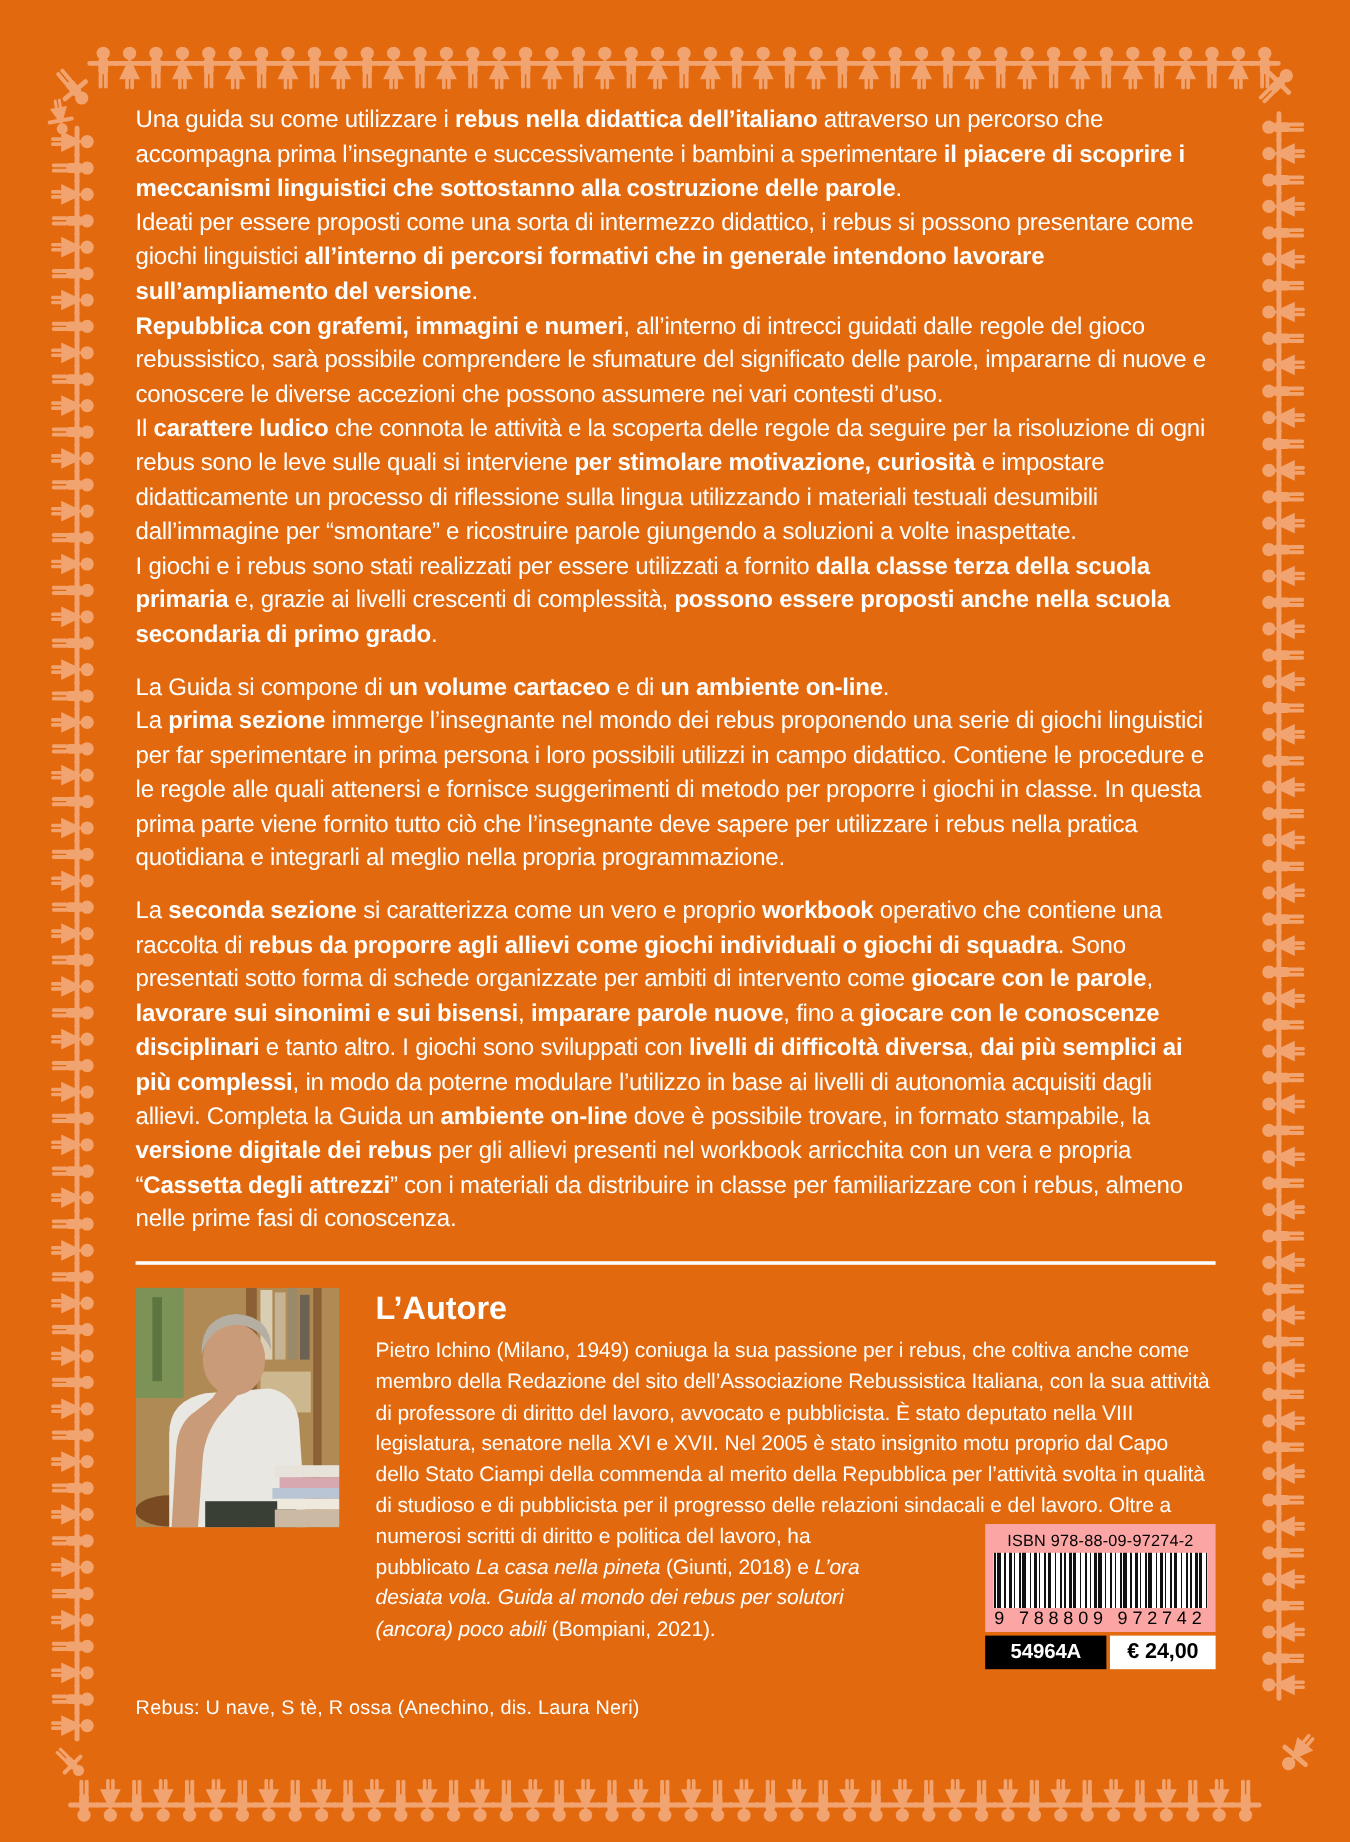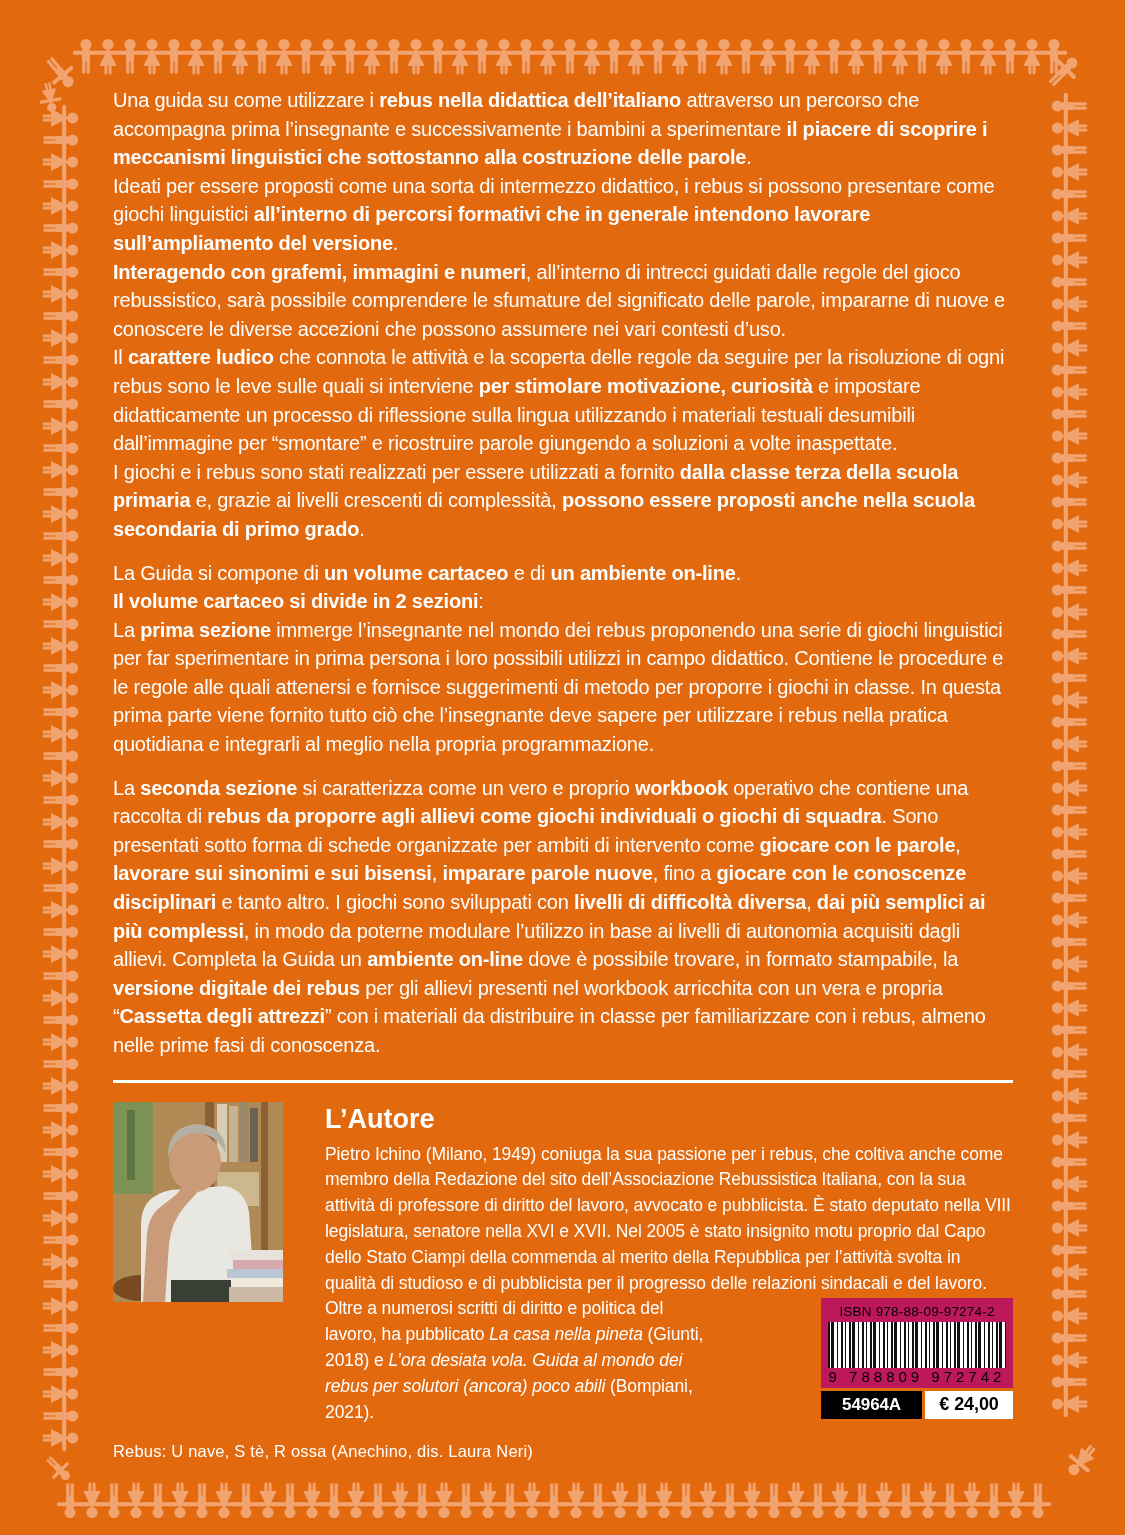--- a/index.html
+++ b/index.html
@@ -14,31 +14,31 @@
     font-family:"Liberation Sans",sans-serif;
     color:var(--txt);
   }
   svg.border-layer{position:absolute;left:0;top:0;width:1125px;height:1535px;fill:var(--doll);pointer-events:none;}
   .content{position:absolute;left:113px;top:86px;width:900px;}
   .para{margin:0;font-size:20px;line-height:28.6px;letter-spacing:-0.2px;}
   .para.gap{margin-top:15px;}
   .b{font-weight:700;}
   .i{font-style:italic;}
   .divider{height:3px;background:var(--txt);border:none;margin:20px 0 0;width:900px;}
-  .author-row{display:flex;gap:42px;margin-top:19px;align-items:flex-start;}
+  .author-row{display:flex;gap:30px;margin-top:19px;align-items:flex-start;}
   .photo{flex:none;width:170px;height:200px;overflow:hidden;}
   .photo svg{display:block;width:170px;height:200px;}
   .bio-col{flex:1;min-width:0;}
   .author-heading{margin:2px 0 8px;font-size:27px;line-height:30px;font-weight:700;color:var(--txt);}
   .bio{margin:0;font-size:17.5px;line-height:25.8px;letter-spacing:-0.1px;}
   .barcode-float{
     float:right;width:280px;margin:2px 0 6px 14px;
     display:flex;flex-direction:column;align-items:flex-end;
   }
-  .barcode-box{display:block;width:178px;background:#be185d;padding:5px 7px 2px;text-align:center;}
+  .barcode-box{display:block;width:178px;background:#fca5a5;padding:5px 7px 2px;text-align:center;}
   .isbn{display:block;color:#000;font-size:13.5px;line-height:17px;letter-spacing:0.2px;}
   .bars{display:block;height:46px;margin-top:2px;
     background:repeating-linear-gradient(90deg,#111 0 2px,#fff 2px 3px,#111 3px 6px,#fff 6px 9px,#111 9px 10px,#fff 10px 13px,#111 13px 15px,#fff 15px 17px,#111 17px 18px,#fff 18px 21px);
   }
   .digits{display:block;color:#000;font-size:15px;line-height:18px;letter-spacing:4px;}
   .barcode-row{display:flex;width:192px;margin-top:3px;height:28px;}
   .code-cell{flex:1.15;background:#000;color:#fff;font-weight:700;font-size:17px;display:flex;align-items:center;justify-content:center;}
   .price-cell{flex:1;margin-left:3px;background:#fff;color:#000;font-weight:700;font-size:18px;display:flex;align-items:center;justify-content:center;}
   .credits{margin-top:14px;font-size:16.5px;line-height:25px;letter-spacing:0.2px;}
 </style>
@@ -280,25 +280,24 @@
       <use href="#doll-boy" transform="translate(1063 72) rotate(45) scale(1.2)"></use>
       <use href="#doll-girl" transform="translate(1082 1460) rotate(-140) scale(1.2)"></use>
       <use href="#doll-boy" transform="translate(58 1468) rotate(135) scale(1)"></use>
     </svg>
 
   <main class="content">
 
     <div class="body-text">
         <p class="para"><span class="">Una guida su come utilizzare i </span><span class="b ">rebus nella didattica dell’italiano</span><span class=""> attraverso un percorso che accompagna prima l’insegnante e successivamente i bambini a sperimentare </span><span class="b ">il piacere di scoprire i meccanismi linguistici che sottostanno alla costruzione delle parole</span><span class="">.</span></p>
         <p class="para"><span class="">Ideati per essere proposti come una sorta di intermezzo didattico, i rebus si possono presentare come giochi linguistici </span><span class="b ">all’interno di percorsi formativi che in generale intendono lavorare sull’ampliamento del versione</span><span class="">.</span></p>
-        <p class="para"><span class="b ">Interagendo con grafemi, immagini e numeri</span><span class="">, all’interno di intrecci guidati dalle regole del gioco rebussistico, sarà possibile comprendere le sfumature del significato delle parole, impararne di nuove e conoscere le diverse accezioni che possono assumere nei vari contesti d’uso.</span></p>
+        <p class="para"><span class="b ">Repubblica con grafemi, immagini e numeri</span><span class="">, all’interno di intrecci guidati dalle regole del gioco rebussistico, sarà possibile comprendere le sfumature del significato delle parole, impararne di nuove e conoscere le diverse accezioni che possono assumere nei vari contesti d’uso.</span></p>
         <p class="para"><span class="">Il </span><span class="b ">carattere ludico</span><span class=""> che connota le attività e la scoperta delle regole da seguire per la risoluzione di ogni rebus sono le leve sulle quali si interviene </span><span class="b ">per stimolare motivazione, curiosità</span><span class=""> e impostare didatticamente un processo di riflessione sulla lingua utilizzando i materiali testuali desumibili dall’immagine per “smontare” e ricostruire parole giungendo a soluzioni a volte inaspettate.</span></p>
         <p class="para"><span class="">I giochi e i rebus sono stati realizzati per essere utilizzati a fornito </span><span class="b ">dalla classe terza della scuola primaria</span><span class=""> e, grazie ai livelli crescenti di complessità, </span><span class="b ">possono essere proposti anche nella scuola secondaria di primo grado</span><span class="">.</span></p>
         <p class="para gap"><span class="">La Guida si compone di </span><span class="b ">un volume cartaceo</span><span class=""> e di </span><span class="b ">un ambiente on-line</span><span class="">.</span></p>
-        <p class="para"><span class="b ">Il volume cartaceo si divide in 2 sezioni</span><span class="">:</span></p>
         <p class="para"><span class="">La </span><span class="b ">prima sezione</span><span class=""> immerge l’insegnante nel mondo dei rebus proponendo una serie di giochi linguistici per far sperimentare in prima persona i loro possibili utilizzi in campo didattico. Contiene le procedure e le regole alle quali attenersi e fornisce suggerimenti di metodo per proporre i giochi in classe. In questa prima parte viene fornito tutto ciò che l’insegnante deve sapere per utilizzare i rebus nella pratica quotidiana e integrarli al meglio nella propria programmazione.</span></p>
         <p class="para gap"><span class="">La </span><span class="b ">seconda sezione</span><span class=""> si caratterizza come un vero e proprio </span><span class="b ">workbook</span><span class=""> operativo che contiene una raccolta di </span><span class="b ">rebus da proporre agli allievi come giochi individuali o giochi di squadra</span><span class="">. Sono presentati sotto forma di schede organizzate per ambiti di intervento come </span><span class="b ">giocare con le parole</span><span class="">, </span><span class="b ">lavorare sui sinonimi e sui bisensi</span><span class="">, </span><span class="b ">imparare parole nuove</span><span class="">, fino a </span><span class="b ">giocare con le conoscenze disciplinari</span><span class=""> e tanto altro. I giochi sono sviluppati con </span><span class="b ">livelli di difficoltà diversa</span><span class="">, </span><span class="b ">dai più semplici ai più complessi</span><span class="">, in modo da poterne modulare l’utilizzo in base ai livelli di autonomia acquisiti dagli allievi. Completa la Guida un </span><span class="b ">ambiente on-line</span><span class=""> dove è possibile trovare, in formato stampabile, la </span><span class="b ">versione digitale dei rebus</span><span class=""> per gli allievi presenti nel workbook arricchita con un vera e propria “</span><span class="b ">Cassetta degli attrezzi</span><span class="">” con i materiali da distribuire in classe per familiarizzare con i rebus, almeno nelle prime fasi di conoscenza.</span></p>
       </div>
 
     <div class="divider"></div>
 
     <section class="author-row">
       <div class="photo">
 
         <svg viewBox="0 0 170 200">

